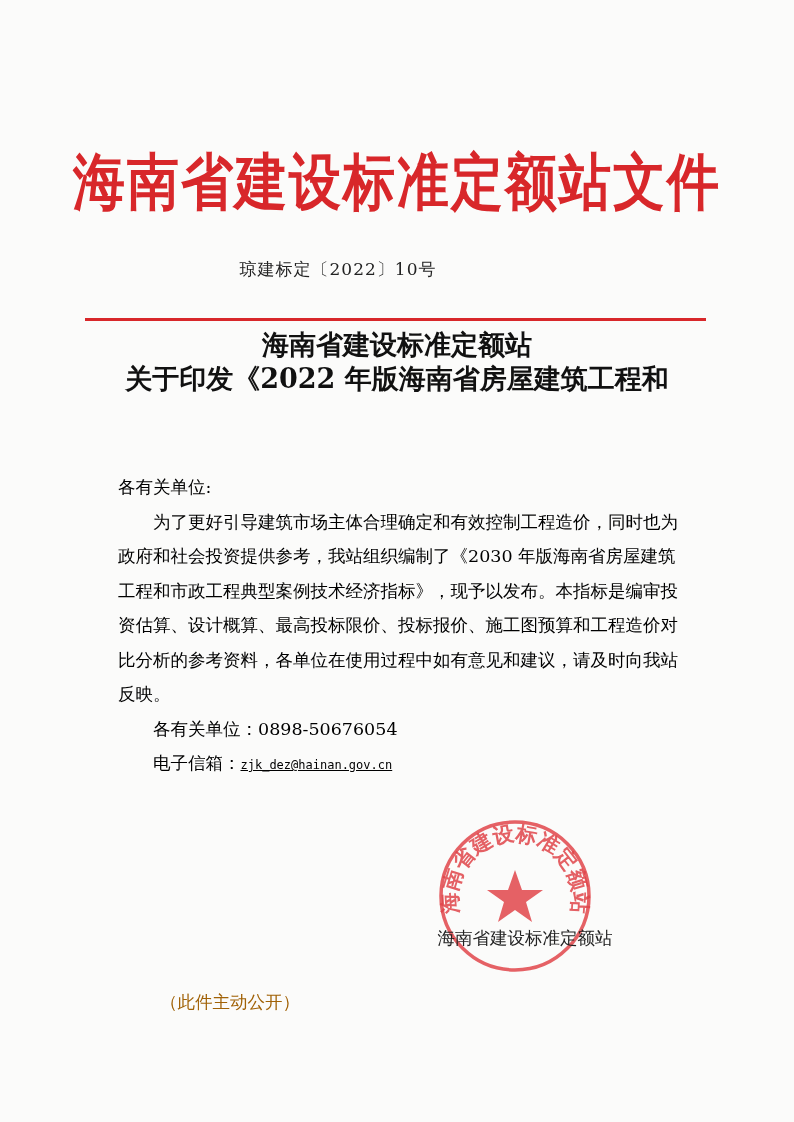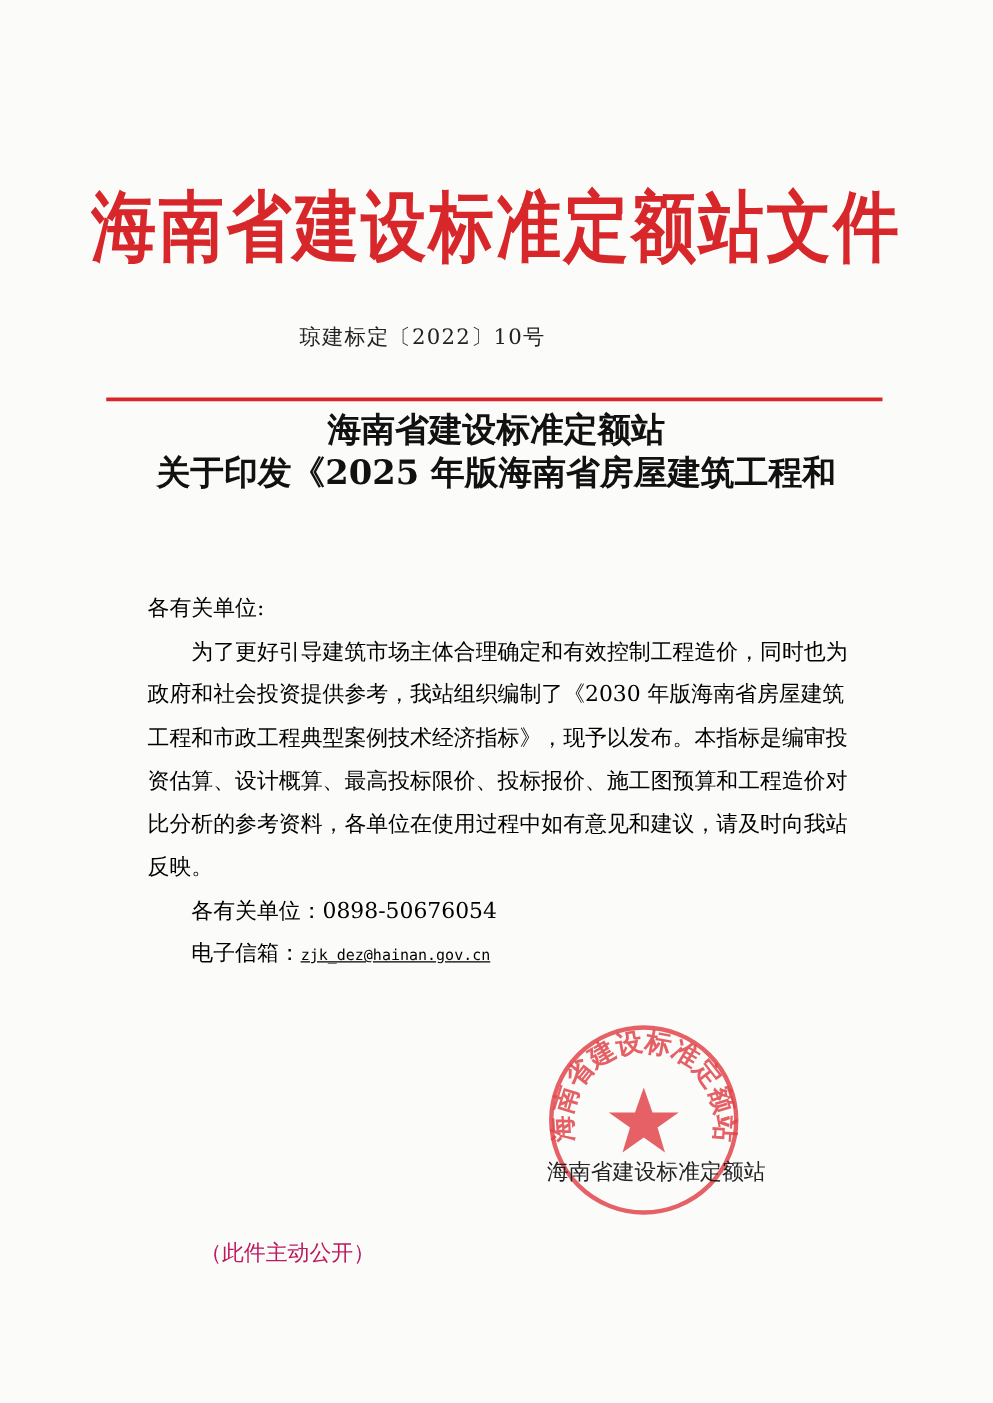--- a/index.html
+++ b/index.html
@@ -49,33 +49,33 @@
       position: absolute; left: 437px; top: 818px;
       width: 156px; height: 156px;
     }
     .signature {
       position: absolute; left: 410px; top: 920px; width: 230px;
       font-size: 17.5px; line-height: 36px; color: #222;
       text-align: center;
     }
     .public-note {
       position: absolute; left: 160px; top: 990px;
-      font-size: 17.5px; color: #be185d;
+      font-size: 17.5px; color: #a16207;
     }
   </style>
 </head>
 <body>
 
 <div class="header-title">海南省建设标准定额站文件</div>
 <div class="doc-number">琼建标定〔2022〕10号</div>
 <div class="red-rule"></div>
 
 <div class="notice-title">
   <div>海南省建设标准定额站</div>
-  <div>关于印发《2025 年版海南省房屋建筑工程和</div>
+  <div>关于印发《2022 年版海南省房屋建筑工程和</div>
 </div>
 
 <div class="body-text">
   <p>各有关单位:</p>
   <p class="indent">为了更好引导建筑市场主体合理确定和有效控制工程造价，同时也为政府和社会投资提供参考，我站组织编制了《2030 年版海南省房屋建筑工程和市政工程典型案例技术经济指标》，现予以发布。本指标是编审投资估算、设计概算、最高投标限价、投标报价、施工图预算和工程造价对比分析的参考资料，各单位在使用过程中如有意见和建议，请及时向我站反映。</p>
   <p class="contact">
     <span>各有关单位：</span><span>0898-50676054</span>
   </p>
   <p class="contact">
     <span>电子信箱：</span><span class="email">zjk_dez@hainan.gov.cn</span>

